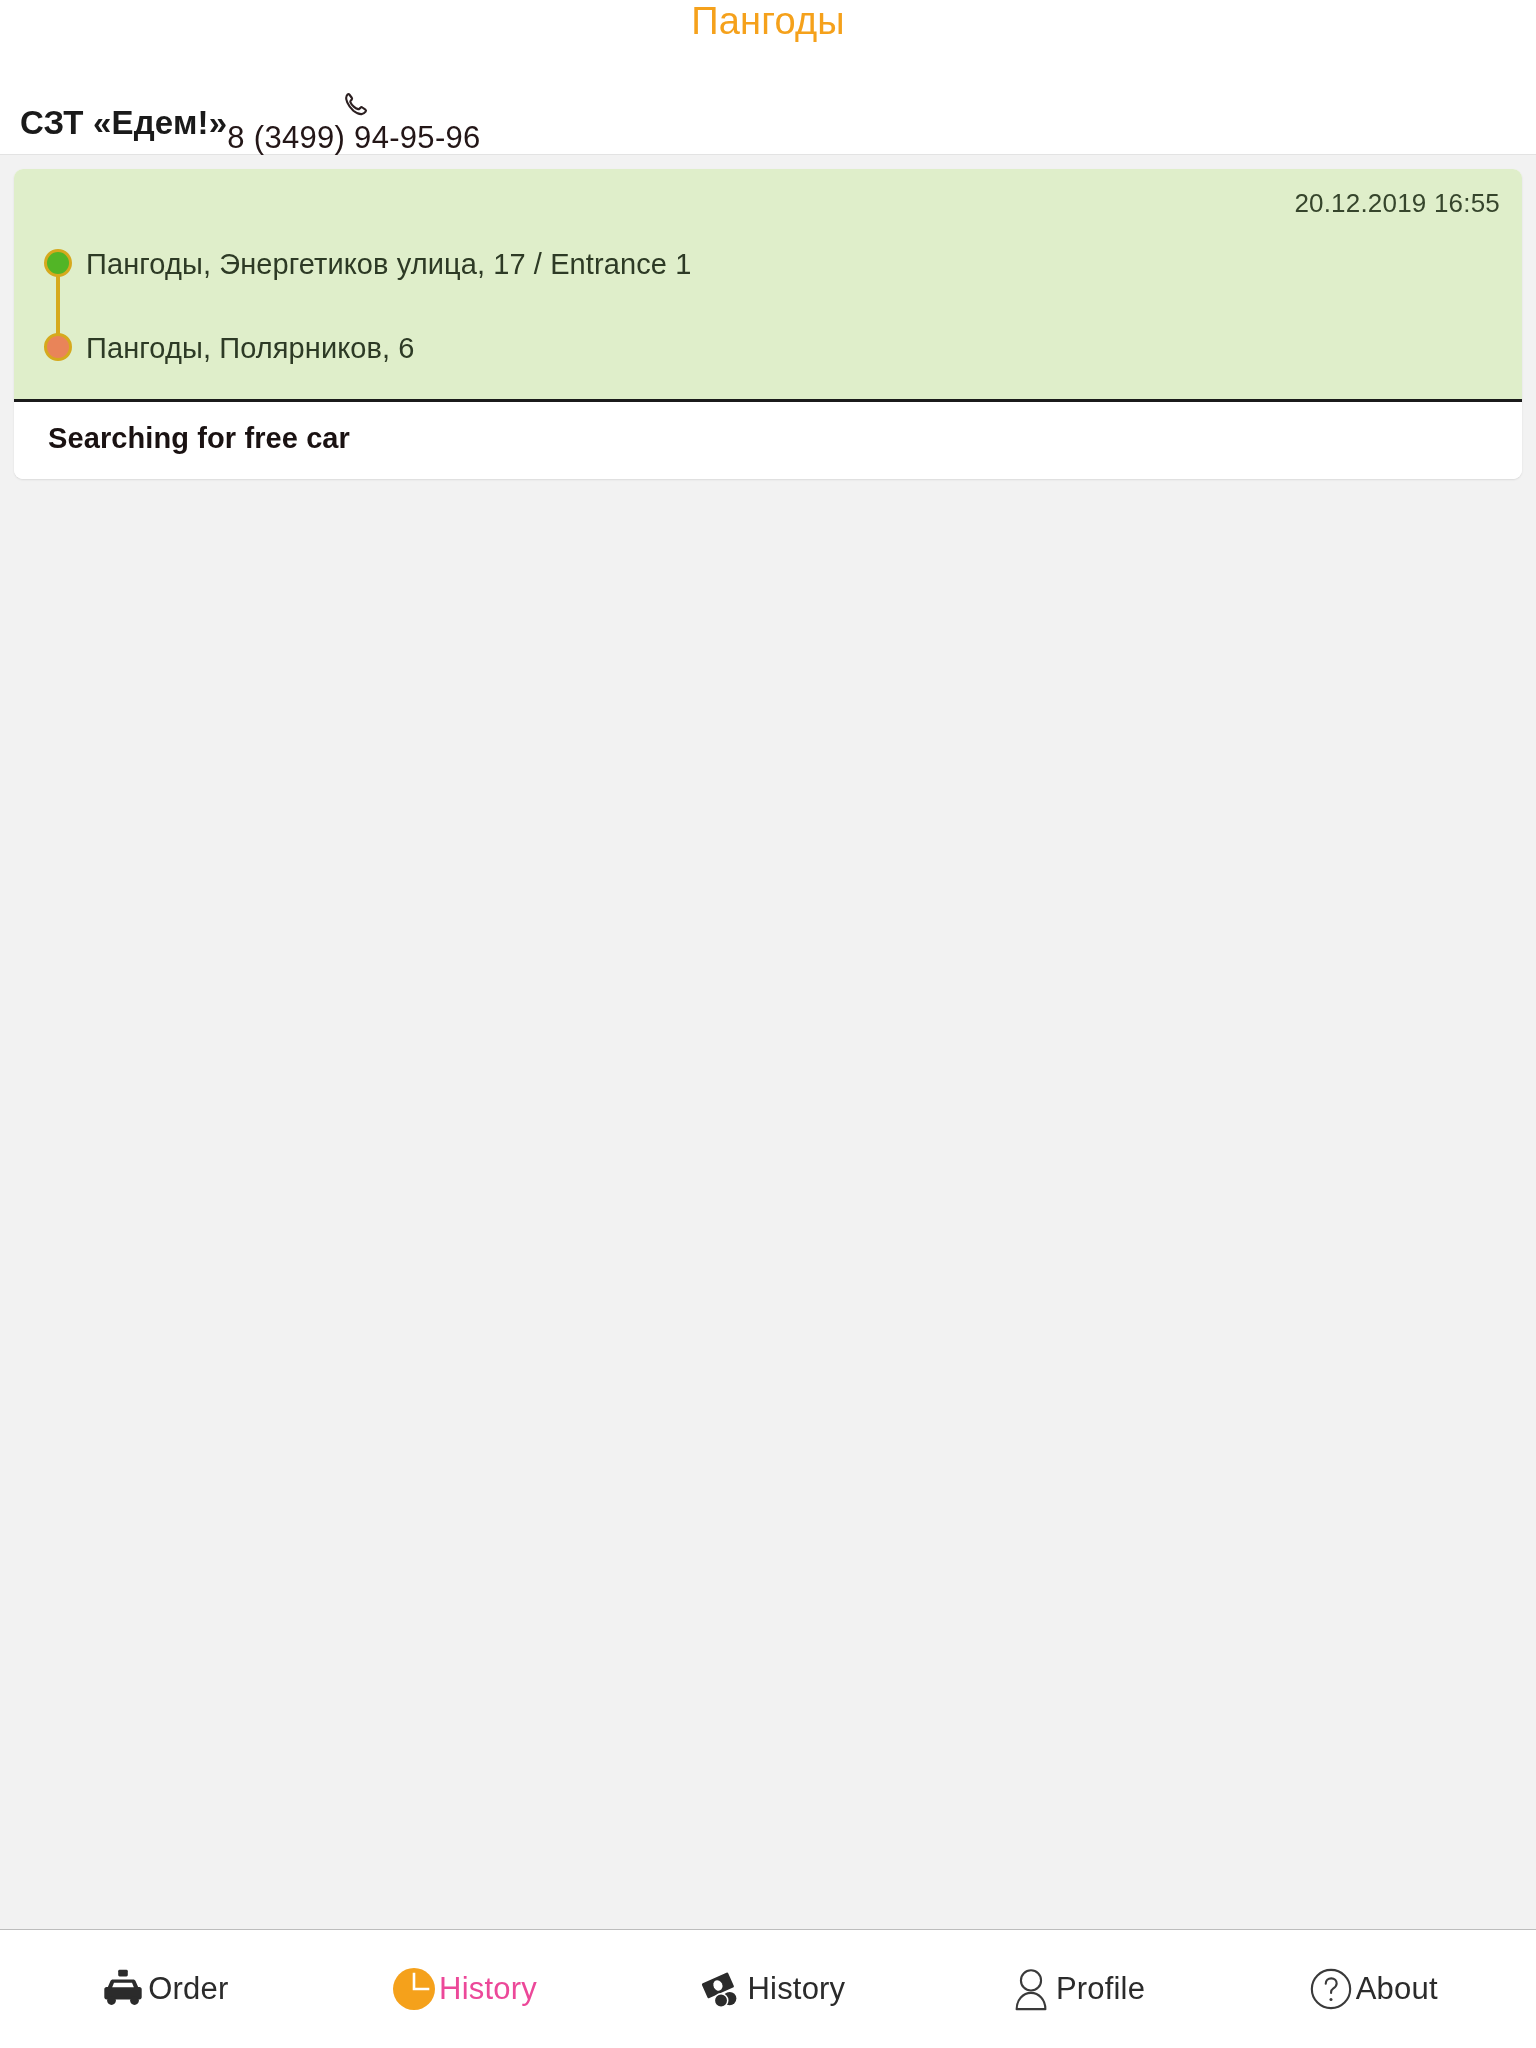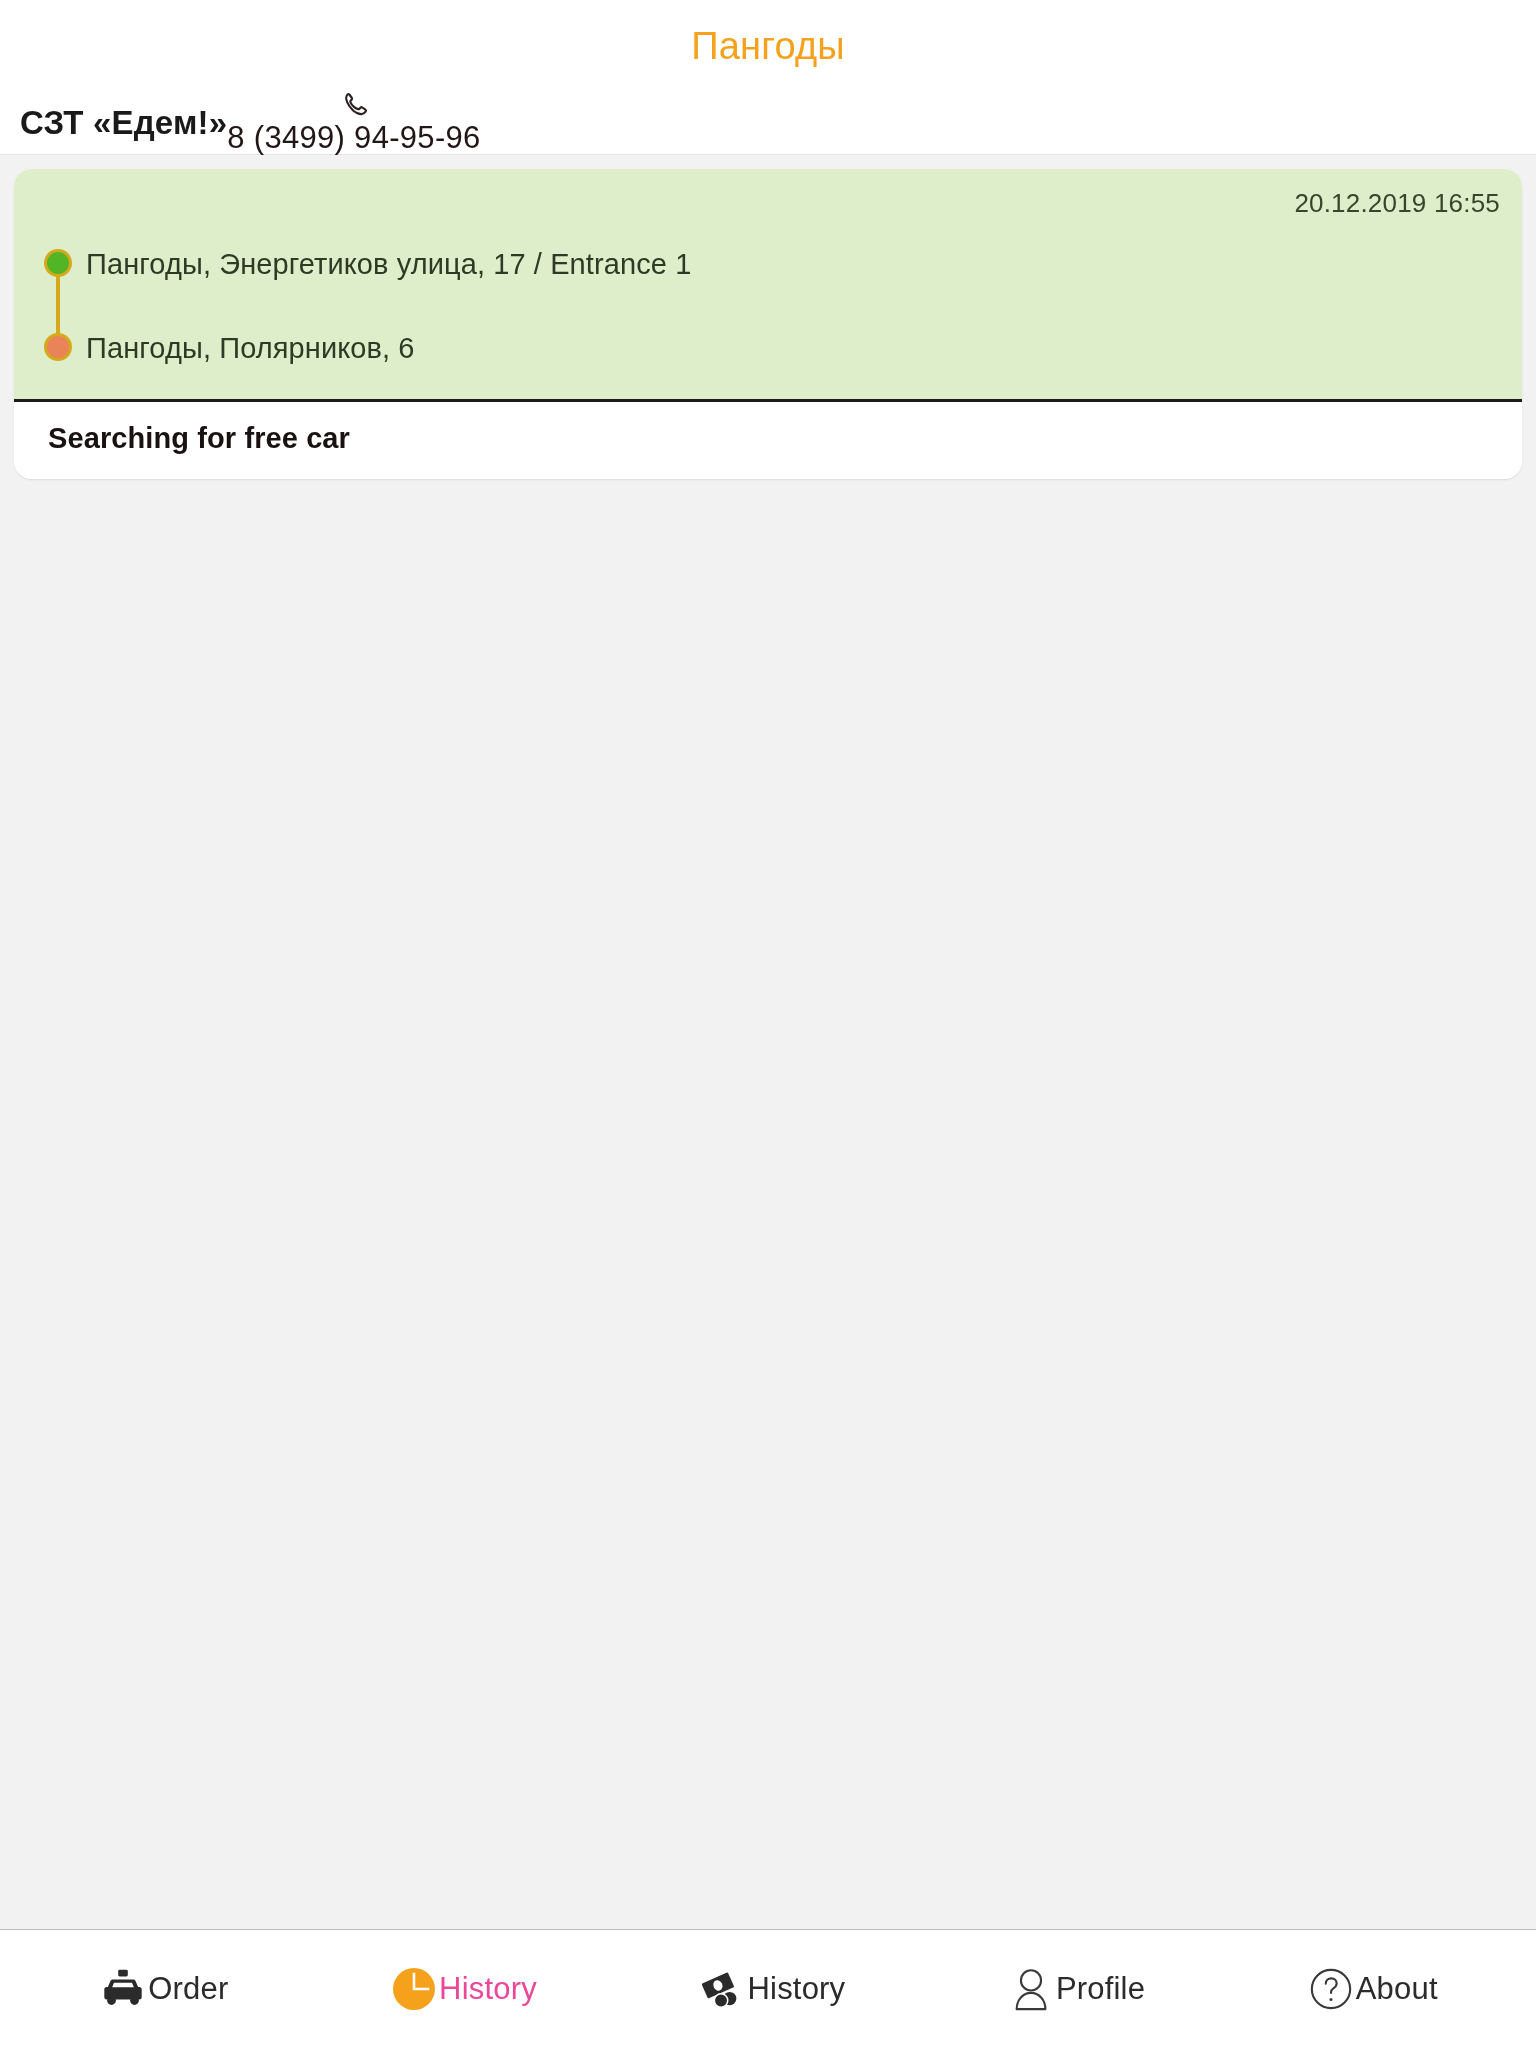--- a/index.html
+++ b/index.html
@@ -25,21 +25,20 @@
   .header {
     background: #ffffff;
     padding: 0;
     flex: 0 0 auto;
     position: relative;
   }
 
   .city-row {
     height: 92px;
     display: flex;
-    align-items: center;
     justify-content: center;
   }
 
   .city-title {
     color: #f5a11b;
     font-size: 38px;
     font-weight: 400;
     letter-spacing: 0.2px;
   }
 
@@ -84,21 +83,21 @@
     flex: 1 1 auto;
     background: #f2f2f2;
     border-top: 1px solid #e3e3e3;
     border-bottom: 1px solid #bdbdbd;
     padding: 14px 14px 0 14px;
     overflow: hidden;
   }
 
   .order-card {
     width: 100%;
-    border-radius: 18px;
+    border-radius: 9px;
     overflow: hidden;
     background: #ffffff;
     box-shadow: 0 1px 2px rgba(0,0,0,0.10);
   }
 
   .order-body {
     background: #dfeeca;
     padding: 16px 22px 28px 22px;
     position: relative;
     border-bottom: 3px solid #1b1b1b;

